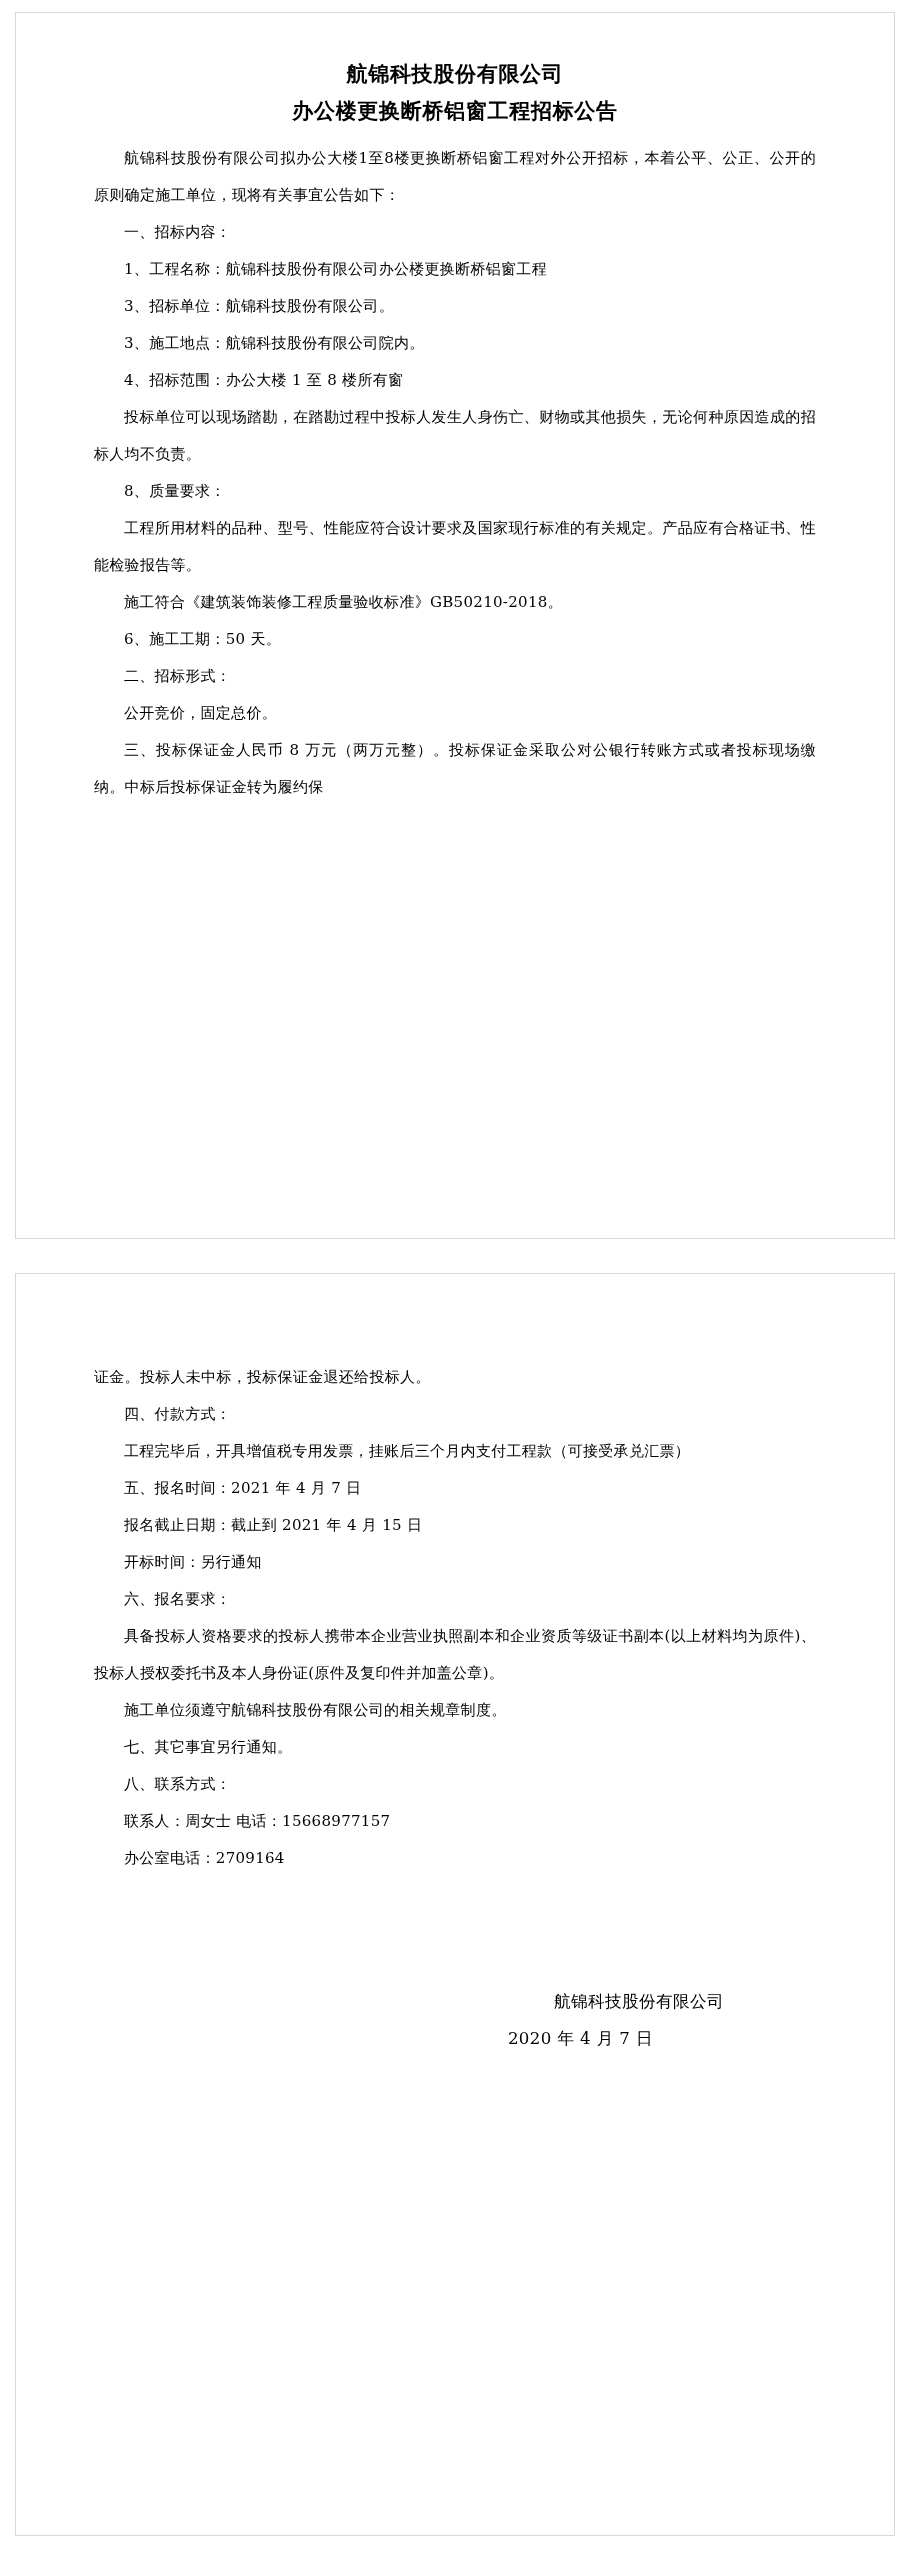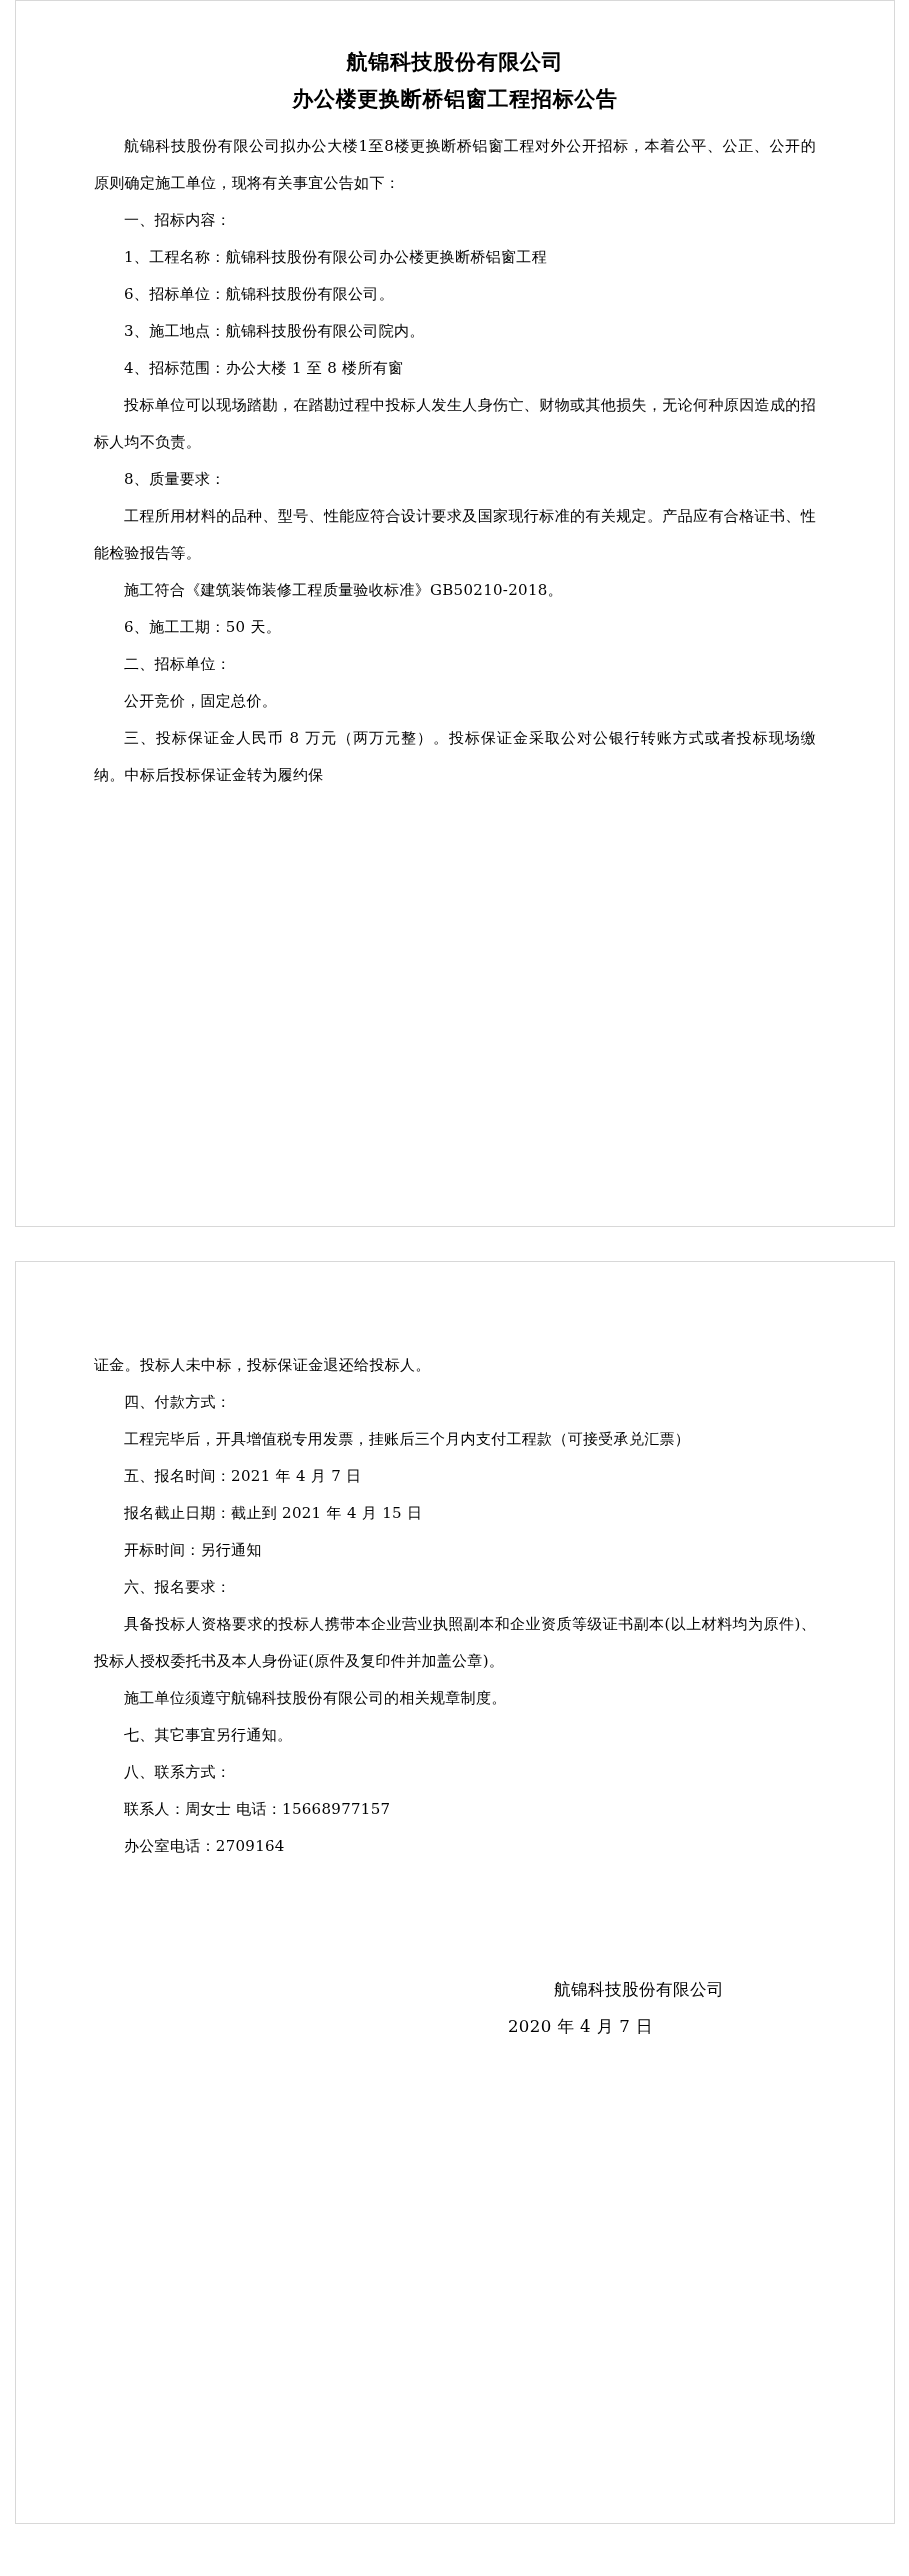--- a/index.html
+++ b/index.html
@@ -6,21 +6,21 @@
     margin: 0;
     padding: 0;
     background: #ffffff;
   }
   body {
     font-family: "DejaVu Serif", "Liberation Serif", serif;
     color: #000000;
   }
   .page-wrap {
     width: 910px;
-    margin: 0 auto;
+    margin: 12px auto;
     background: #ffffff;
   }
   .page {
     width: 910px;
     box-sizing: border-box;
     background: #ffffff;
     position: relative;
   }
   .page-inner {
     box-sizing: border-box;
@@ -96,29 +96,29 @@
       <div class="doc-title">
         <span>航锦科技股份有限公司</span>
         <span class="line2">办公楼更换断桥铝窗工程招标公告</span>
       </div>
 
       <div class="spacer-sm"></div>
 
       <p class="para">航锦科技股份有限公司拟办公大楼1至8楼更换断桥铝窗工程对外公开招标，本着公平、公正、公开的原则确定施工单位，现将有关事宜公告如下：</p>
       <p class="para">一、招标内容：</p>
       <p class="para">1、工程名称：航锦科技股份有限公司办公楼更换断桥铝窗工程</p>
-      <p class="para">6、招标单位：航锦科技股份有限公司。</p>
+      <p class="para">3、招标单位：航锦科技股份有限公司。</p>
       <p class="para">3、施工地点：航锦科技股份有限公司院内。</p>
       <p class="para">4、招标范围：办公大楼 1 至 8 楼所有窗</p>
       <p class="para">投标单位可以现场踏勘，在踏勘过程中投标人发生人身伤亡、财物或其他损失，无论何种原因造成的招标人均不负责。</p>
       <p class="para">8、质量要求：</p>
       <p class="para">工程所用材料的品种、型号、性能应符合设计要求及国家现行标准的有关规定。产品应有合格证书、性能检验报告等。</p>
       <p class="para">施工符合《建筑装饰装修工程质量验收标准》GB50210-2018。</p>
       <p class="para">6、施工工期：50 天。</p>
-      <p class="para">二、招标单位：</p>
+      <p class="para">二、招标形式：</p>
       <p class="para">公开竞价，固定总价。</p>
       <p class="para">三、投标保证金人民币 8 万元（两万元整）。投标保证金采取公对公银行转账方式或者投标现场缴纳。中标后投标保证金转为履约保</p>
 
     </div>
   </div>
 
   <div class="page-gap"></div>
 
   <div class="page page2">
     <div class="page-inner">

